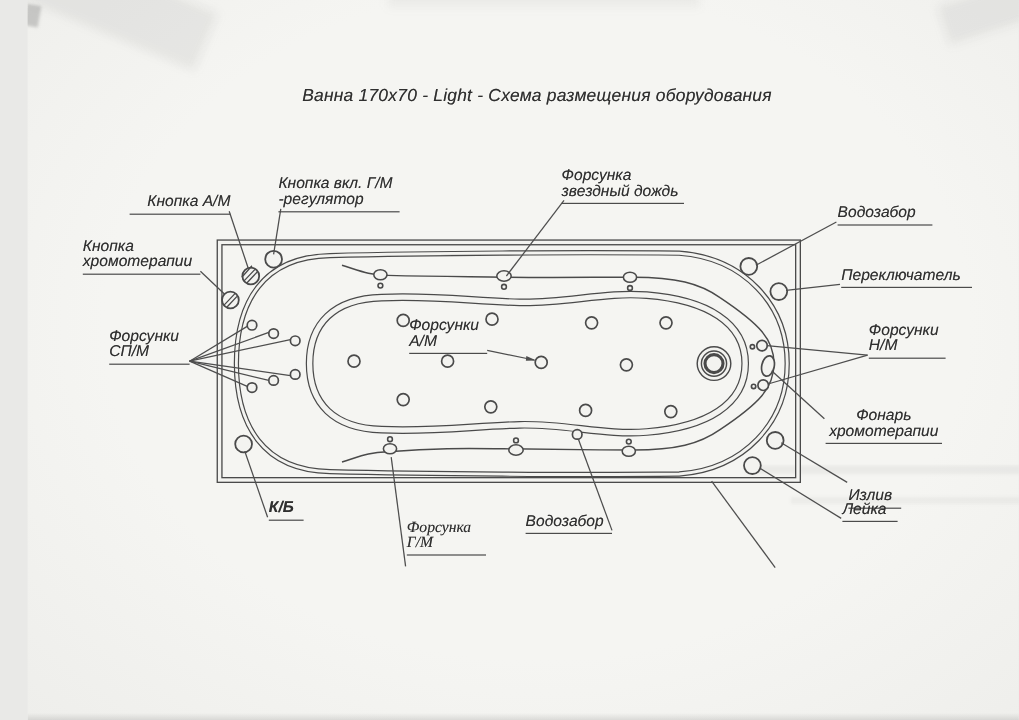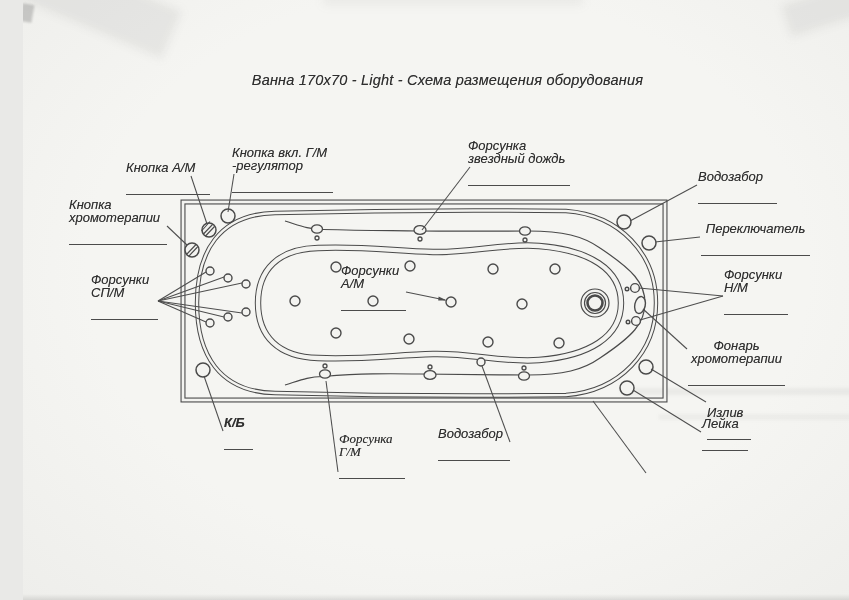--- a/index.html
+++ b/index.html
@@ -10,21 +10,21 @@
     margin-left:23px;
   }
   svg.draw{position:absolute;left:0;top:0;}
   .title{
     position:absolute;left:0;right:0;top:72px;text-align:center;
     font-style:italic;font-size:14.5px;color:#2f2f2f;letter-spacing:.2px;
     text-shadow:0 0 .5px rgba(40,40,40,.55);
   }
   .label{
     position:absolute;font-style:italic;font-size:13px;line-height:1.0;
-    color:#2f2f2f;border-bottom:1.3px solid #4b4b4b;padding-bottom:20px;
+    color:#2f2f2f;border-bottom:1.3px solid #4b4b4b;padding-bottom:4px;
     text-shadow:0 0 .5px rgba(40,40,40,.5);white-space:nowrap;
   }
   .label span{display:block;}
   .artifact{position:absolute;pointer-events:none;}
   .a1{left:-24px;top:-26px;width:180px;height:52px;background:rgba(110,110,108,.10);transform:rotate(23deg);filter:blur(4px);}
   .a2{left:760px;top:-14px;width:120px;height:34px;background:rgba(110,110,108,.10);transform:rotate(-18deg);filter:blur(4px);}
   .a3{left:598px;top:388px;width:240px;height:7px;background:rgba(100,100,100,.07);filter:blur(1.5px);}
   .a4{left:636px;top:414px;width:205px;height:6px;background:rgba(100,100,100,.06);filter:blur(1.5px);}
   .a5{left:0;top:594px;width:849px;height:6px;background:linear-gradient(to bottom,rgba(0,0,0,0),rgba(0,0,0,.10));}
   .a6{left:-2px;top:4px;width:12px;height:18px;background:rgba(90,90,90,.28);filter:blur(1.2px);transform:rotate(10deg);}
@@ -172,39 +172,39 @@
           <line x1="135" y1="301" x2="183" y2="322"></line>
           <line x1="135" y1="301" x2="201" y2="317"></line>
           <line x1="135" y1="301" x2="219" y2="313"></line>
         </g>
       </g>
     </g>
   </svg>
 
   <div class="title">Ванна 170х70 - Light - Схема размещения оборудования</div>
 
-  <div class="label" style="left:103px;top:161px;width:84px;">
+  <div class="label" style="left:85px;top:161px;width:84px;text-align:right;">
     <span>Кнопка А/М</span>
   </div>
   <div class="label" style="left:209px;top:146px;width:101px;">
     <span>Кнопка вкл. Г/М</span>
     <span>-регулятор</span>
   </div>
   <div class="label" style="left:46px;top:198px;width:98px;">
     <span>Кнопка</span>
     <span>хромотерапии</span>
   </div>
   <div class="label" style="left:445px;top:139px;width:102px;">
     <span>Форсунка</span>
     <span>звездный дождь</span>
   </div>
   <div class="label" style="left:675px;top:170px;width:79px;">
     <span>Водозабор</span>
   </div>
-  <div class="label" style="left:678px;top:222px;width:109px;text-align:center;">
+  <div class="label" style="left:678px;top:222px;width:109px;">
     <span>Переключатель</span>
   </div>
   <div class="label" style="left:701px;top:268px;width:64px;">
     <span>Форсунки</span>
     <span>Н/М</span>
   </div>
   <div class="label" style="left:665px;top:339px;width:97px;text-align:center;">
     <span>Фонарь</span>
     <span>хромотерапии</span>
   </div>

